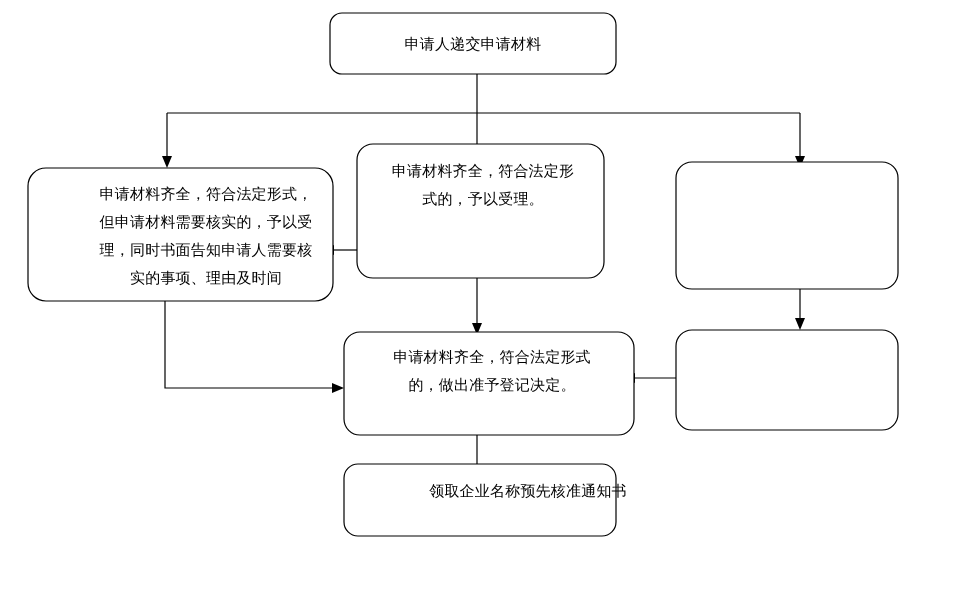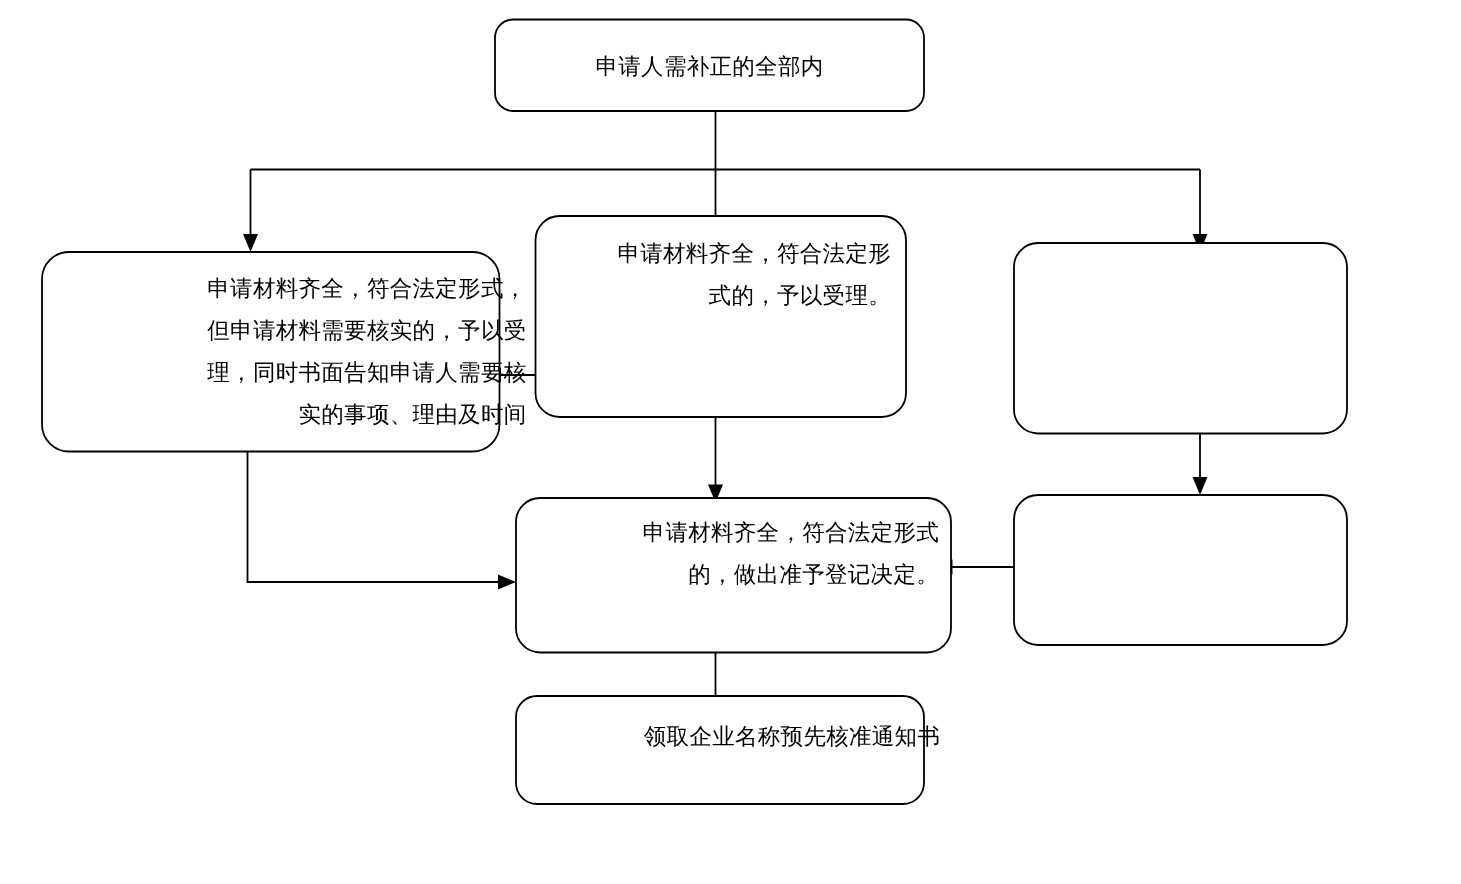--- a/index.html
+++ b/index.html
@@ -46,22 +46,21 @@
     font-size: 15px;
     line-height: 28px;
     letter-spacing: 0.2px;
     white-space: pre-line;
     box-sizing: border-box;
   }
   .node-text.center {
     text-align: center;
   }
   .node-text.left {
-    text-align: right;
-    font-family: Liberation Mono, monospace;
+    text-align: center;
   }
 </style>
 </head>
 <body>
 
 <div id="flowchart-root">
 
   <svg id="flow-svg" viewBox="0 0 974 589">
 
     <path class="edge-line" d="M 477 74 L 477 148"></path>
@@ -102,21 +101,21 @@
     <rect class="node-box" x="676" y="162" width="222" height="127" rx="16" ry="16"></rect>
 
     <rect class="node-box" x="344" y="332" width="290" height="103" rx="16" ry="16"></rect>
 
     <rect class="node-box" x="676" y="330" width="222" height="100" rx="16" ry="16"></rect>
 
     <rect class="node-box" x="344" y="464" width="272" height="72" rx="14" ry="14"></rect>
 
   </svg>
 
-  <div class="node-text center" style="left:330px; top:30px; width:286px;">申请人需补正的全部内</div>
+  <div class="node-text center" style="left:330px; top:30px; width:286px;">申请人递交申请材料</div>
 
   <div class="node-text left" style="left:372px; top:157px; width:222px;">申请材料齐全，符合法定形
 式的，予以受理。</div>
 
   <div class="node-text left" style="left:41px; top:180px; width:290px;margin-left:20px;">申请材料齐全，符合法定形式，
 但申请材料需要核实的，予以受
 理，同时书面告知申请人需要核
 实的事项、理由及时间</div>
 
 

